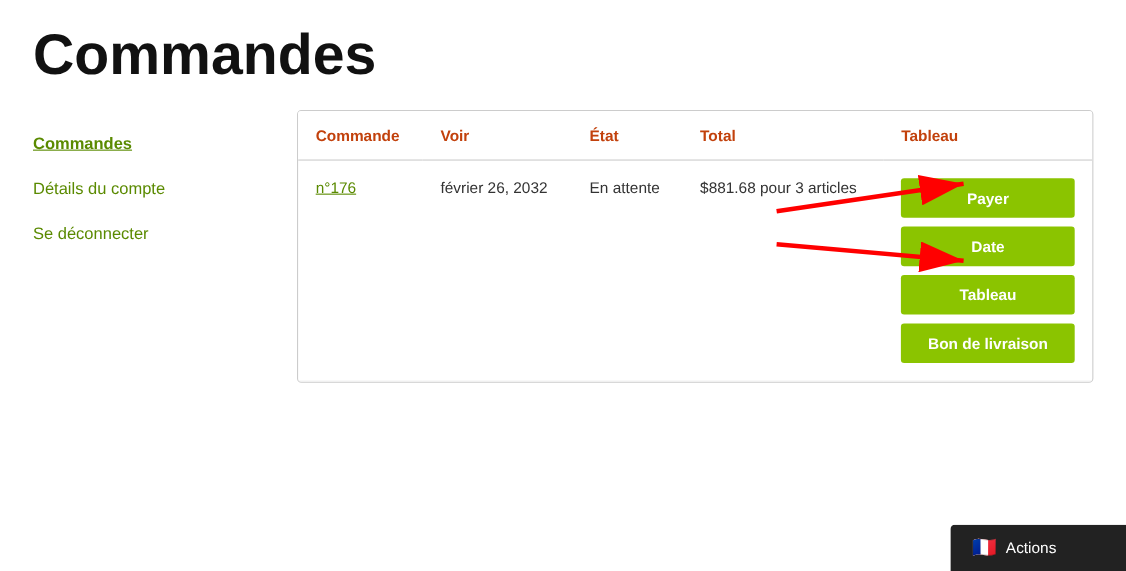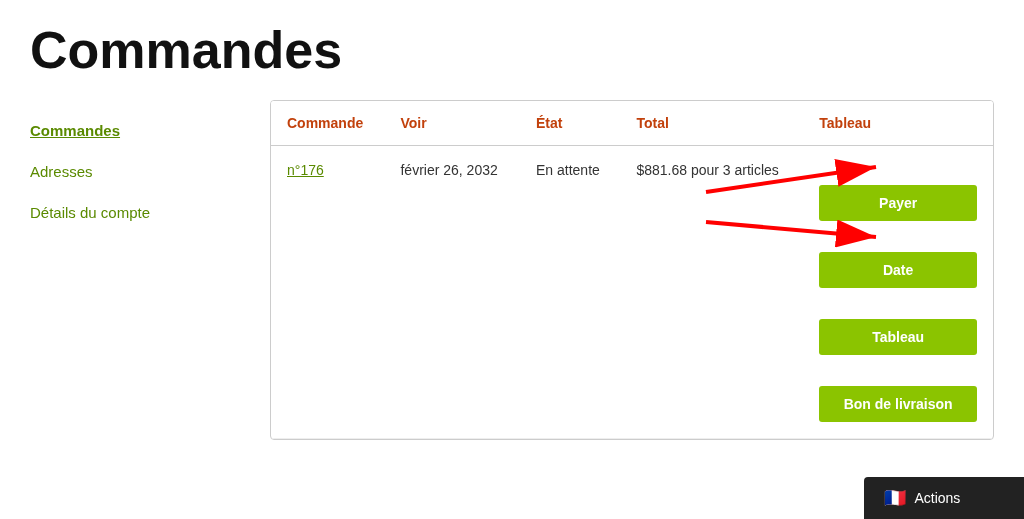--- a/index.html
+++ b/index.html
@@ -85,21 +85,20 @@
       background: #8bc400;
       color: #fff;
       border: none;
       padding: 10px 20px;
       font-size: 14px;
       font-weight: 600;
       cursor: pointer;
       border-radius: 3px;
       min-width: 140px;
       text-align: center;
-      margin-top: 23px;
     }
 
     .language-bar {
       position: fixed;
       bottom: 0;
       right: 0;
       background: #222;
       color: #fff;
       padding: 10px 20px;
       font-size: 14px;
@@ -119,24 +118,24 @@
 <body>
 
 <h1 class="page-title">Commandes</h1>
 
 <div class="layout">
   <nav class="sidebar">
     <div class="sidebar-item active">
       <span>Commandes</span>
     </div>
     <div class="sidebar-item">
-      <span>Adresses</span>
+      <span>Détails du compte</span>
     </div>
     <div class="sidebar-item">
-      <span>Détails du compte</span>
+      <span>Se déconnecter</span>
     </div>
   </nav>
 
   <div class="main-content">
     <table class="table">
       <thead>
         <tr>
           <th>Commande</th>
           <th>Voir</th>
           <th>État</th>

